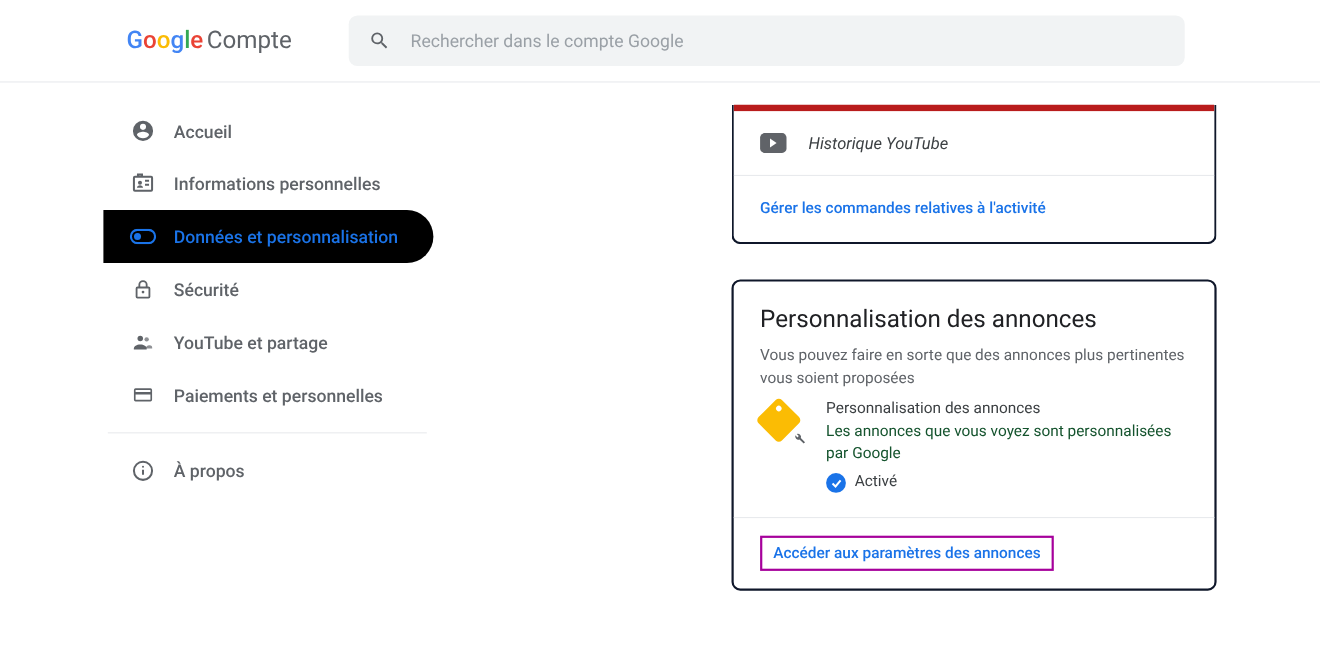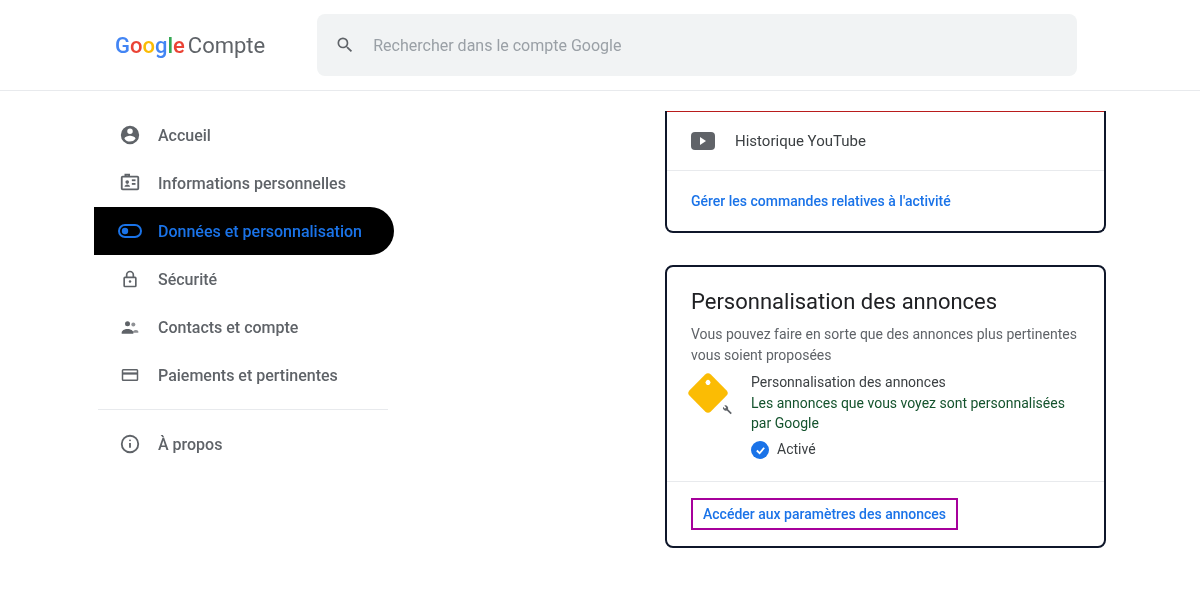--- a/index.html
+++ b/index.html
@@ -31,21 +31,21 @@
   }
   .logo .g1 { color:#4285F4; font-weight:500;}
   .logo .o1 { color:#EA4335; font-weight:500;}
   .logo .o2 { color:#FBBC05; font-weight:500;}
   .logo .g2 { color:#4285F4; font-weight:500;}
   .logo .l  { color:#34A853; font-weight:500;}
   .logo .e  { color:#EA4335; font-weight:500;}
   .logo .compte { color:#5f6368; font-weight:400; margin-left:3px;}
   .search {
     flex: 0 0 760px;
-    height: 62px;
+    height: 46px;
     background: #f1f3f4;
     border-radius: 8px;
     display: flex;
     align-items: center;
     padding: 12px 18px;
     color: #80868b;
   }
   .search svg { flex-shrink:0; }
   .search .placeholder {
     margin-left: 18px;
@@ -107,23 +107,24 @@
   .card-history {
     border-top: 0;
     border-top-left-radius: 0;
     border-top-right-radius: 0;
     overflow:hidden;
   }
   .history-row {
     display:flex;
     align-items:center;
     padding: 20px 24px;
-    border-top: 1px solid #b91c1c;
+    border-top: 6px solid #b91c1c;
     font-size:15px;
     color:#3c4043;
+    font-style:italic;
   }
   .history-row .yt-icon {
     width:24px;height:18px;border-radius:4px;background:#606368;
     display:flex;align-items:center;justify-content:center;margin-right:20px;
   }
   .history-row .yt-icon::after{
     content:""; border-left:6px solid #fff; border-top:4px solid transparent; border-bottom:4px solid transparent;
   }
   .card-link-row {
     padding: 22px 24px;
@@ -266,30 +267,30 @@
       </div>
       <div class="nav-item">
         <span class="icon-slot">
           <svg width="24" height="20" viewBox="0 0 24 24" fill="currentColor">
               <circle cx="9" cy="8" r="3"></circle>
               <circle cx="16" cy="9" r="2.4" opacity="0.7"></circle>
               <path d="M2 19c0-2.5 3-4.5 7-4.5s7 2 7 4.5v1H2v-1z"></path>
               <path d="M15 19c0-1.8 1.5-3.5 4-3.5s3 1.2 3 2.5V19h-7z" opacity="0.7"></path>
             </svg>
         </span>
-        <span>Contacts et compte</span>
+        <span>YouTube et partage</span>
       </div>
       <div class="nav-item">
         <span class="icon-slot">
           <svg width="22" height="18" viewBox="0 0 24 24" fill="none" stroke="currentColor" stroke-width="2">
               <rect x="2" y="5" width="20" height="14" rx="1"></rect>
               <line x1="2" y1="10" x2="22" y2="10" stroke-width="3"></line>
             </svg>
         </span>
-        <span>Paiements et pertinentes</span>
+        <span>Paiements et personnelles</span>
       </div>
       <hr class="sidebar-divider">
       <div class="nav-item">
         <span class="icon-slot">
           <svg width="22" height="22" viewBox="0 0 24 24" fill="none" stroke="currentColor" stroke-width="2">
               <circle cx="12" cy="12" r="9"></circle>
               <line x1="12" y1="11" x2="12" y2="16"></line>
               <circle cx="12" cy="8" r="1" fill="currentColor" stroke="none"></circle>
             </svg>
         </span>

